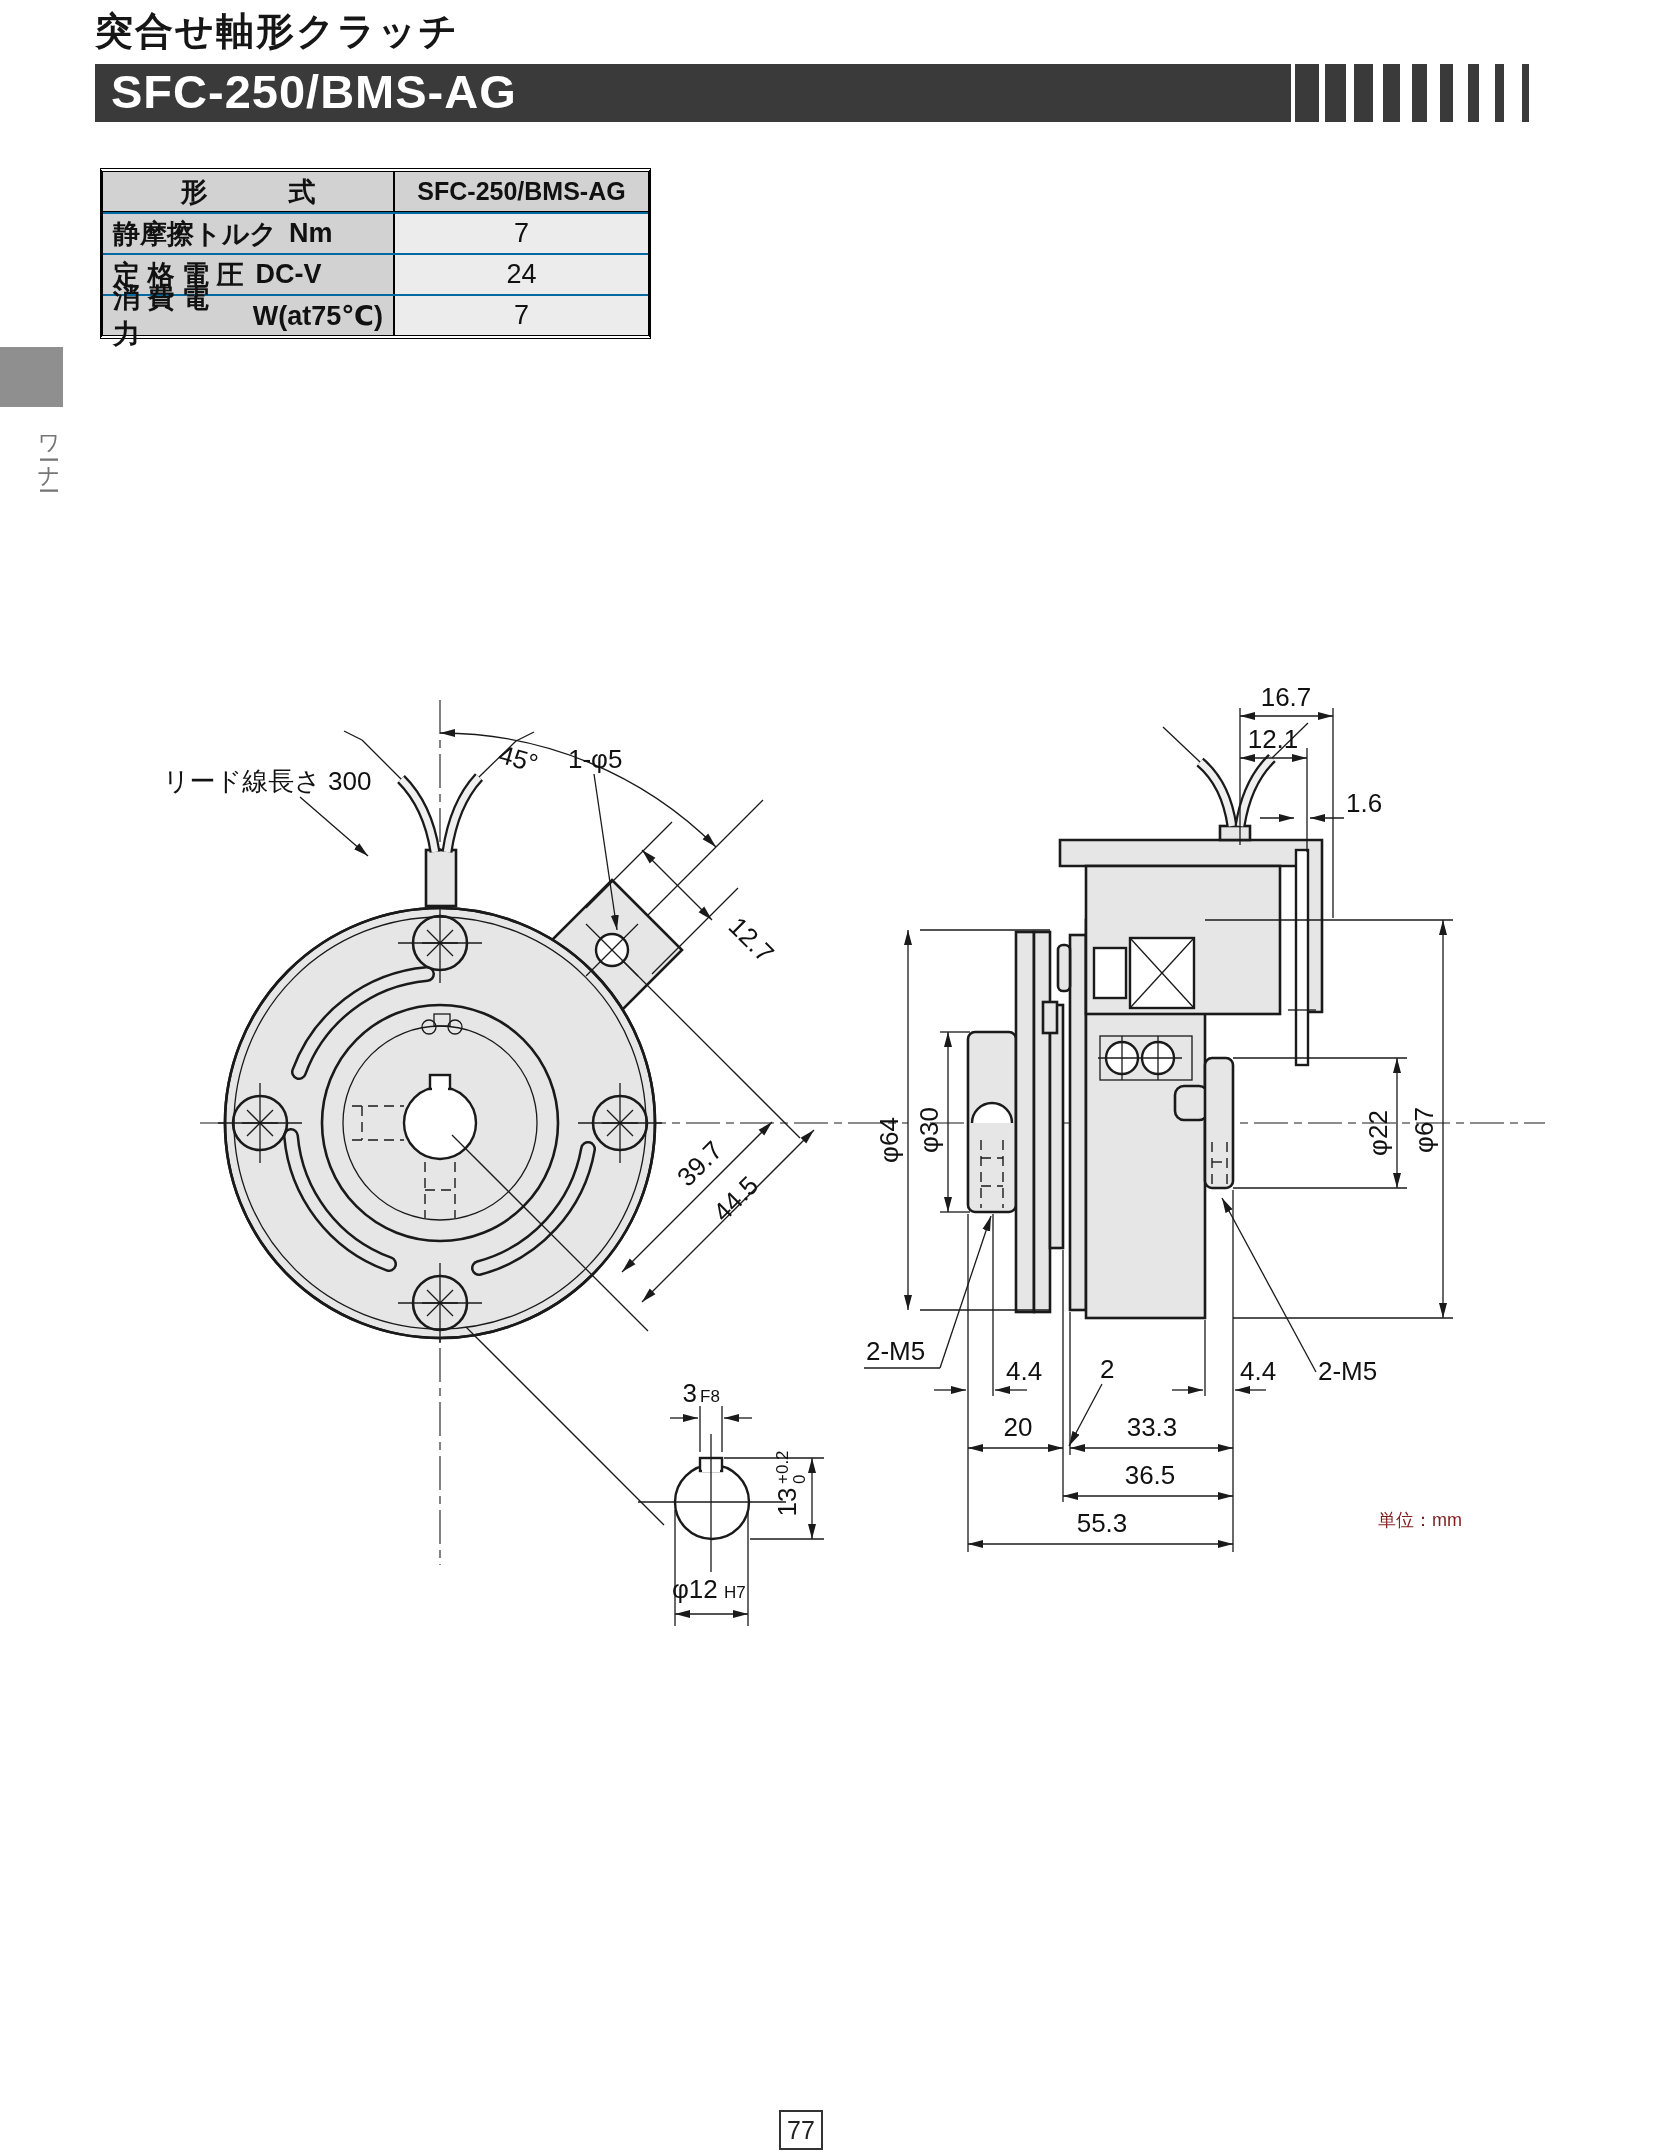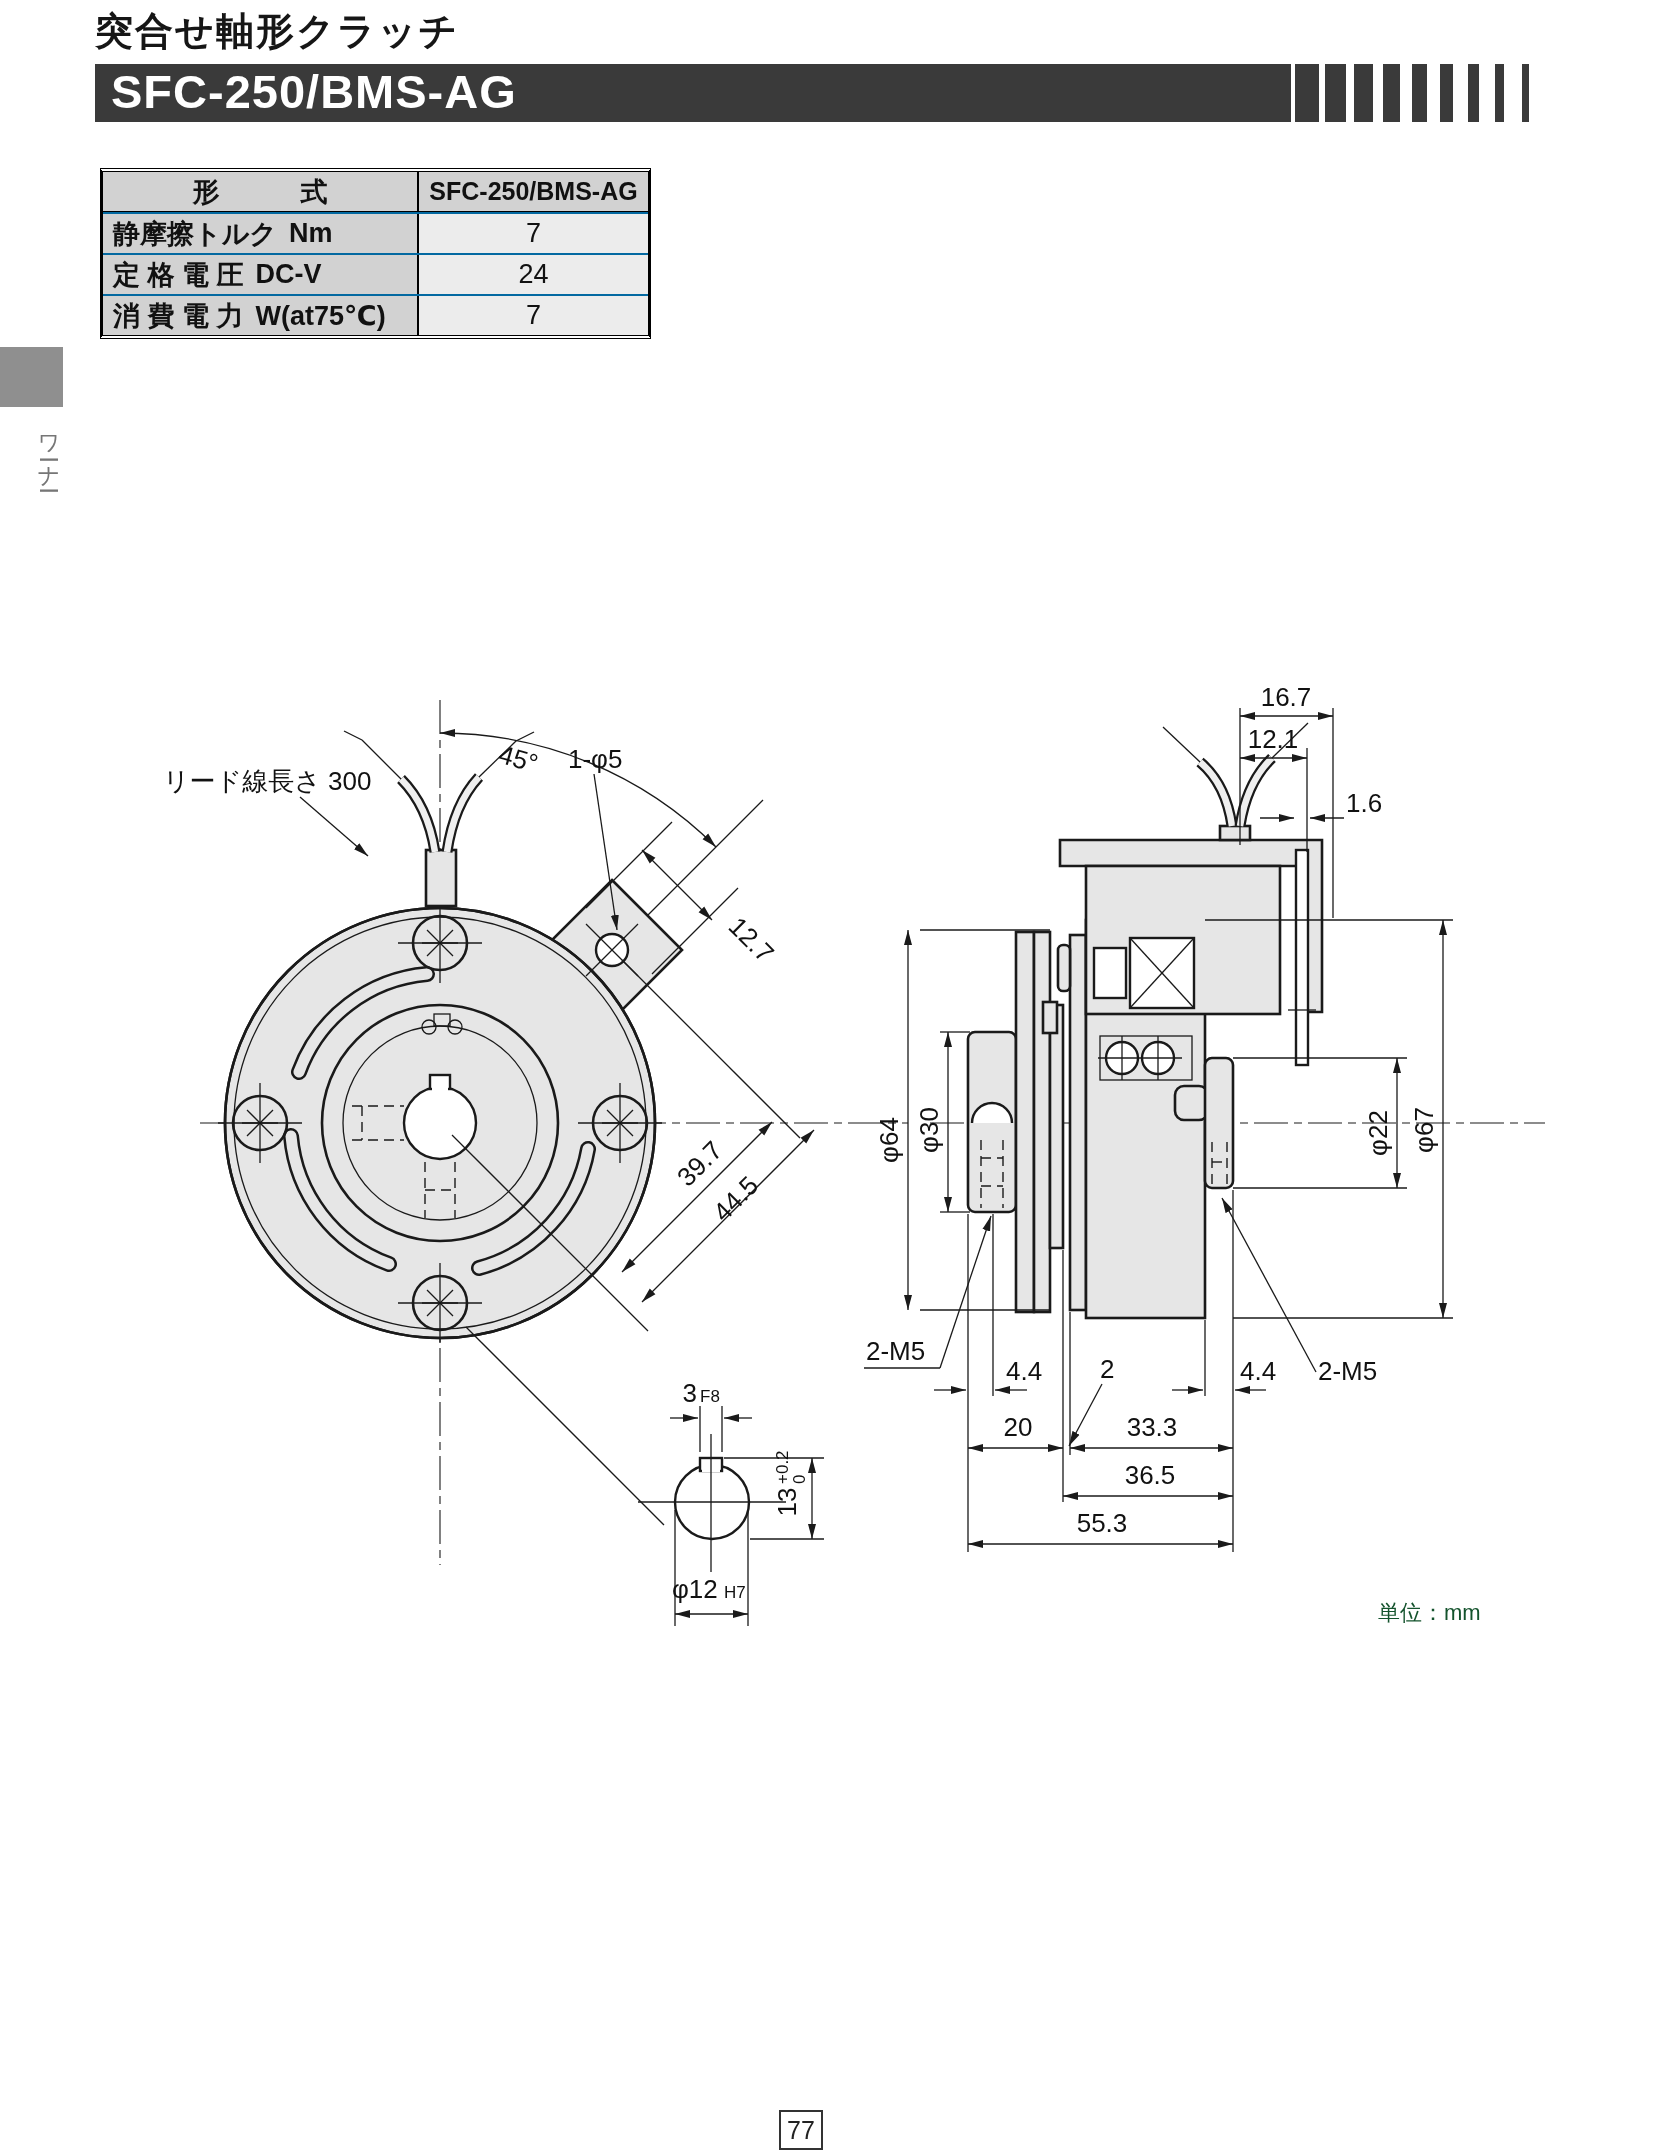--- a/index.html
+++ b/index.html
@@ -7,28 +7,28 @@
         font-family:"Liberation Sans","DejaVu Sans",sans-serif;color:#111;}
   .title{position:absolute;left:95px;top:6px;font-size:38px;font-weight:bold;letter-spacing:2px;color:#161616;}
   .banner{position:absolute;left:95px;top:64px;width:1196px;height:58px;background:#3a3a3a;}
   .banner span{display:block;padding-left:16px;line-height:56px;font-size:47px;font-weight:bold;color:#fff;letter-spacing:1px;}
   .stripes{position:absolute;left:1295px;top:64px;width:250px;height:58px;}
   .spec-table{position:absolute;left:100px;top:168px;width:545px;border:3px solid #000;border-top:4px double #000;border-bottom:4px double #000;}
   .tr{display:flex;height:39px;border-top:2px solid #0369a1;}
   .tr:first-child{border-top:none;}
   .tr.head{border-bottom:1px solid #000;}
   .tc{box-sizing:border-box;display:flex;align-items:center;font-size:27px;}
-  .tc.lab{width:316px;background:#d2d2d2;border-right:2.5px solid #000;padding:0 10px;font-weight:bold;}
+  .tc.lab{width:292px;background:#d2d2d2;border-right:2.5px solid #000;padding:0 10px;font-weight:bold;}
   .tc.val{flex:1;background:#ececec;justify-content:center;}
   .tc.lab .u{margin-left:12px;font-weight:bold;}
   .head .tc.lab{justify-content:center;}
   .head .tc.val{background:#d2d2d2;font-weight:bold;font-size:25px;}
   .side-tab{position:absolute;left:0;top:347px;width:63px;height:60px;background:#8f8f8f;}
   .side-txt{position:absolute;left:34px;top:420px;writing-mode:vertical-rl;font-size:22px;letter-spacing:3px;color:#767676;}
-  .unit-note{position:absolute;left:1378px;top:1598px;font-size:22px;color:#14532d;}
+  .unit-note{position:absolute;left:1378px;top:1508px;font-size:18px;color:#7f1d1d;}
   .pagenum{position:absolute;left:771px;top:2110px;width:40px;height:36px;border:2.5px solid #333;
            display:flex;align-items:center;justify-content:center;font-size:25px;color:#222;margin-left:8px;}
   svg text{font-family:"Liberation Sans","DejaVu Sans",sans-serif;fill:#111;font-size:26px;}
   .ln{stroke:#1a1a1a;stroke-width:2.6;fill:none;}
   .lnf{stroke:#1a1a1a;stroke-width:2.6;fill:#e6e6e6;}
   .lnw{stroke:#1a1a1a;stroke-width:2.4;fill:#fff;}
   .thin{stroke:#1a1a1a;stroke-width:1.3;fill:none;}
   .dash{stroke:#1a1a1a;stroke-width:1.4;fill:none;stroke-dasharray:10 6;}
   .cl{stroke:#1a1a1a;stroke-width:1.1;fill:none;stroke-dasharray:34 6 8 6;}
   .slot-o{stroke:#1a1a1a;stroke-width:16;fill:none;stroke-linecap:round;}

